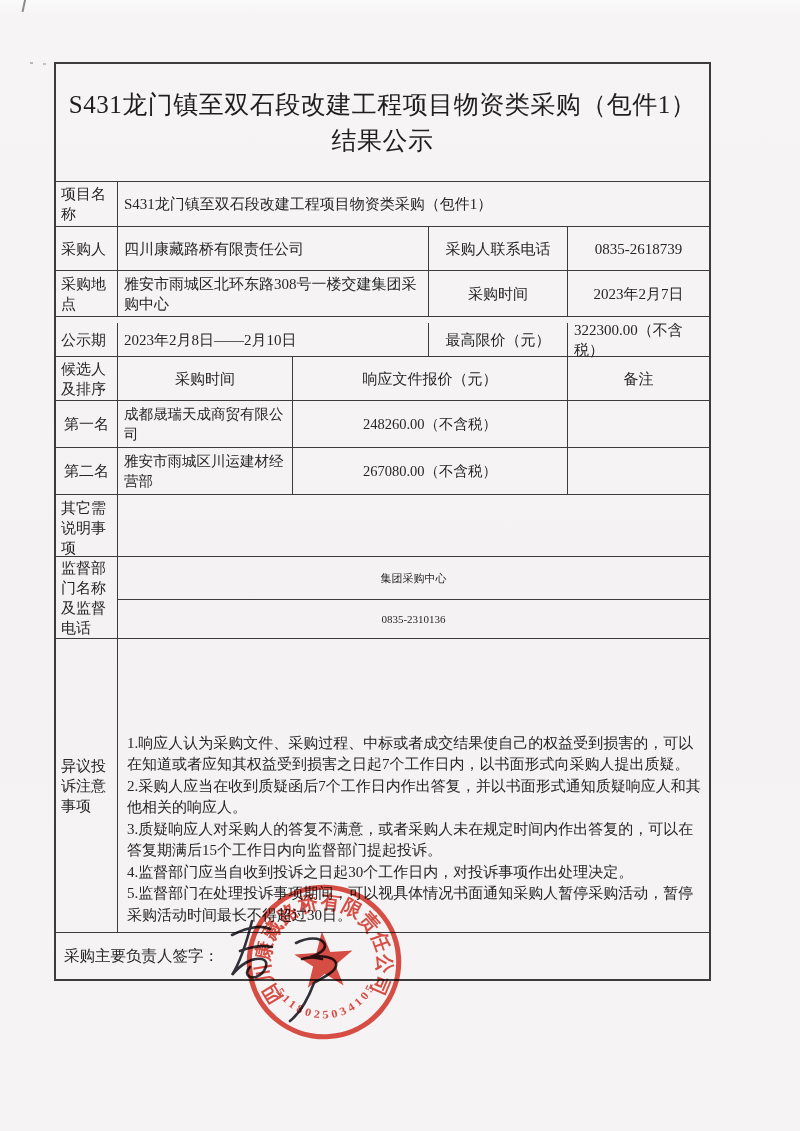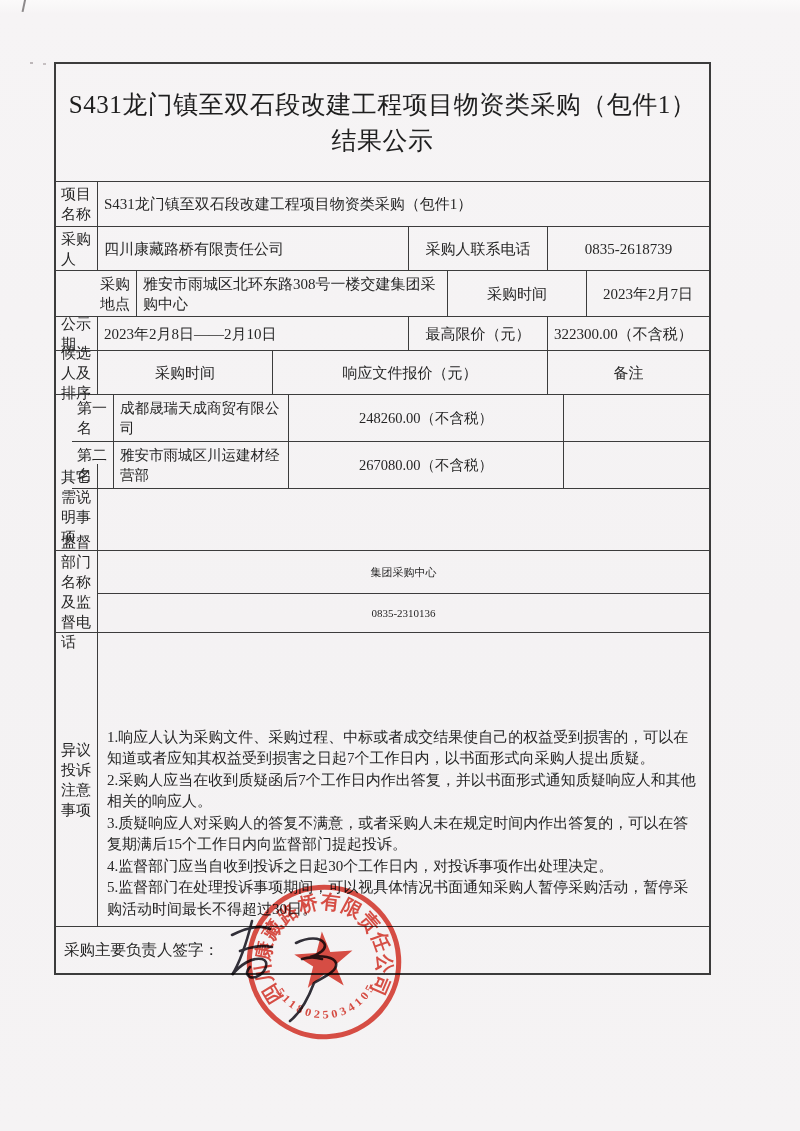--- a/index.html
+++ b/index.html
@@ -25,35 +25,35 @@
   .row { display:flex; border-bottom:1.5px solid #3c3c3c; box-sizing:border-box; }
   .row.last { border-bottom:none; }
   .cell {
     box-sizing:border-box; border-right:1.5px solid #3c3c3c;
     display:flex; align-items:center;
     padding:3px 6px; font-size:15px; line-height:20px;
   }
   .cell.end { border-right:none; }
   .c-center { justify-content:center; }
 
-  .w-label { width:42px; padding:3px 5px; }
+  .w-label { width:62px; padding:3px 5px; }
   .w-info-val { width:311px; }
   .w-info-k  { width:139px; }
   .w-info-v  { flex:1; }
   .w-cname   { width:175px; }
   .w-cquote  { width:275px; }
 
   .h-title { height:118px; }
   .h-project { height:45px; }
   .h-purchaser { height:44px; }
-  .h-location { height:46px;padding-left:39px; }
-  .h-publicity { height:34px; }
+  .h-location { height:46px; }
+  .h-publicity { height:34px;margin-top:6px; }
   .h-chead { height:44px; }
-  .h-cand { height:47px;margin-left:16px; }
-  .h-other { height:62px;align-items:flex-end; }
+  .h-cand { height:47px; }
+  .h-other { height:62px; }
   .h-sup { height:82px; }
   .h-obj { height:294px; }
   .h-sign { height:46px; }
 
   .title-cell {
     width:100%; display:flex; align-items:center; justify-content:center;
     text-align:center; padding:6px 4px; box-sizing:border-box;
     font-size:25px; line-height:36px; font-weight:500; color:#1e1e1e;
     letter-spacing:0.5px;
   }

